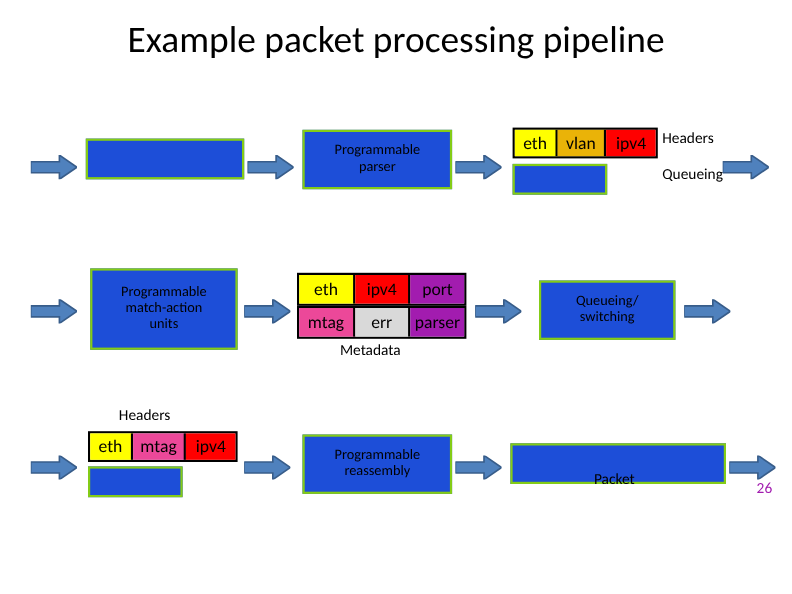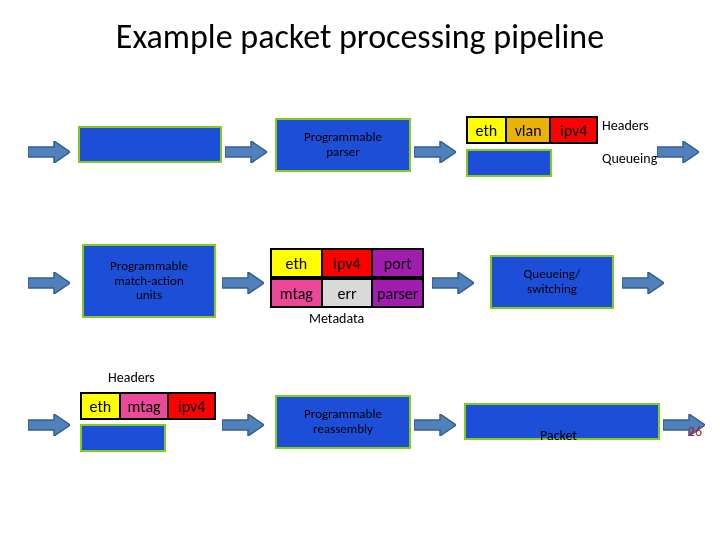--- a/index.html
+++ b/index.html
@@ -6,21 +6,21 @@
 .stage{position:relative;width:720px;height:464px}
 .title{position:absolute;left:0;right:0;top:16px;text-align:center;font-size:34px;font-weight:400}
 
 .box{position:absolute;border:2px solid #84cc16;background:#1d4ed8;display:flex;align-items:center;justify-content:center;text-align:center;font-size:13px;line-height:1.15}
 
 .cells{position:absolute;display:flex;border:2px solid #000}
 .cells span{border-right:2px solid #000;display:flex;align-items:center;justify-content:center;font-size:16px;height:100%}
 .cells span:last-child{border-right:none}
 
 .lbl{position:absolute;font-size:14px}
-.slide-num{position:absolute;right:18px;bottom:24px;font-size:14px;color:#b91c1c}
+.slide-num{position:absolute;right:18px;bottom:12px;font-size:14px;color:#a21caf}
 
 
 .arrow{position:absolute}
 .arrow svg{display:block}
 
 
 .c-yel{background:#ffff00}
 .c-grn{background:#eab308}
 .c-or{background:#ec4899}
 .c-red{background:#ff0000;color:#000}

